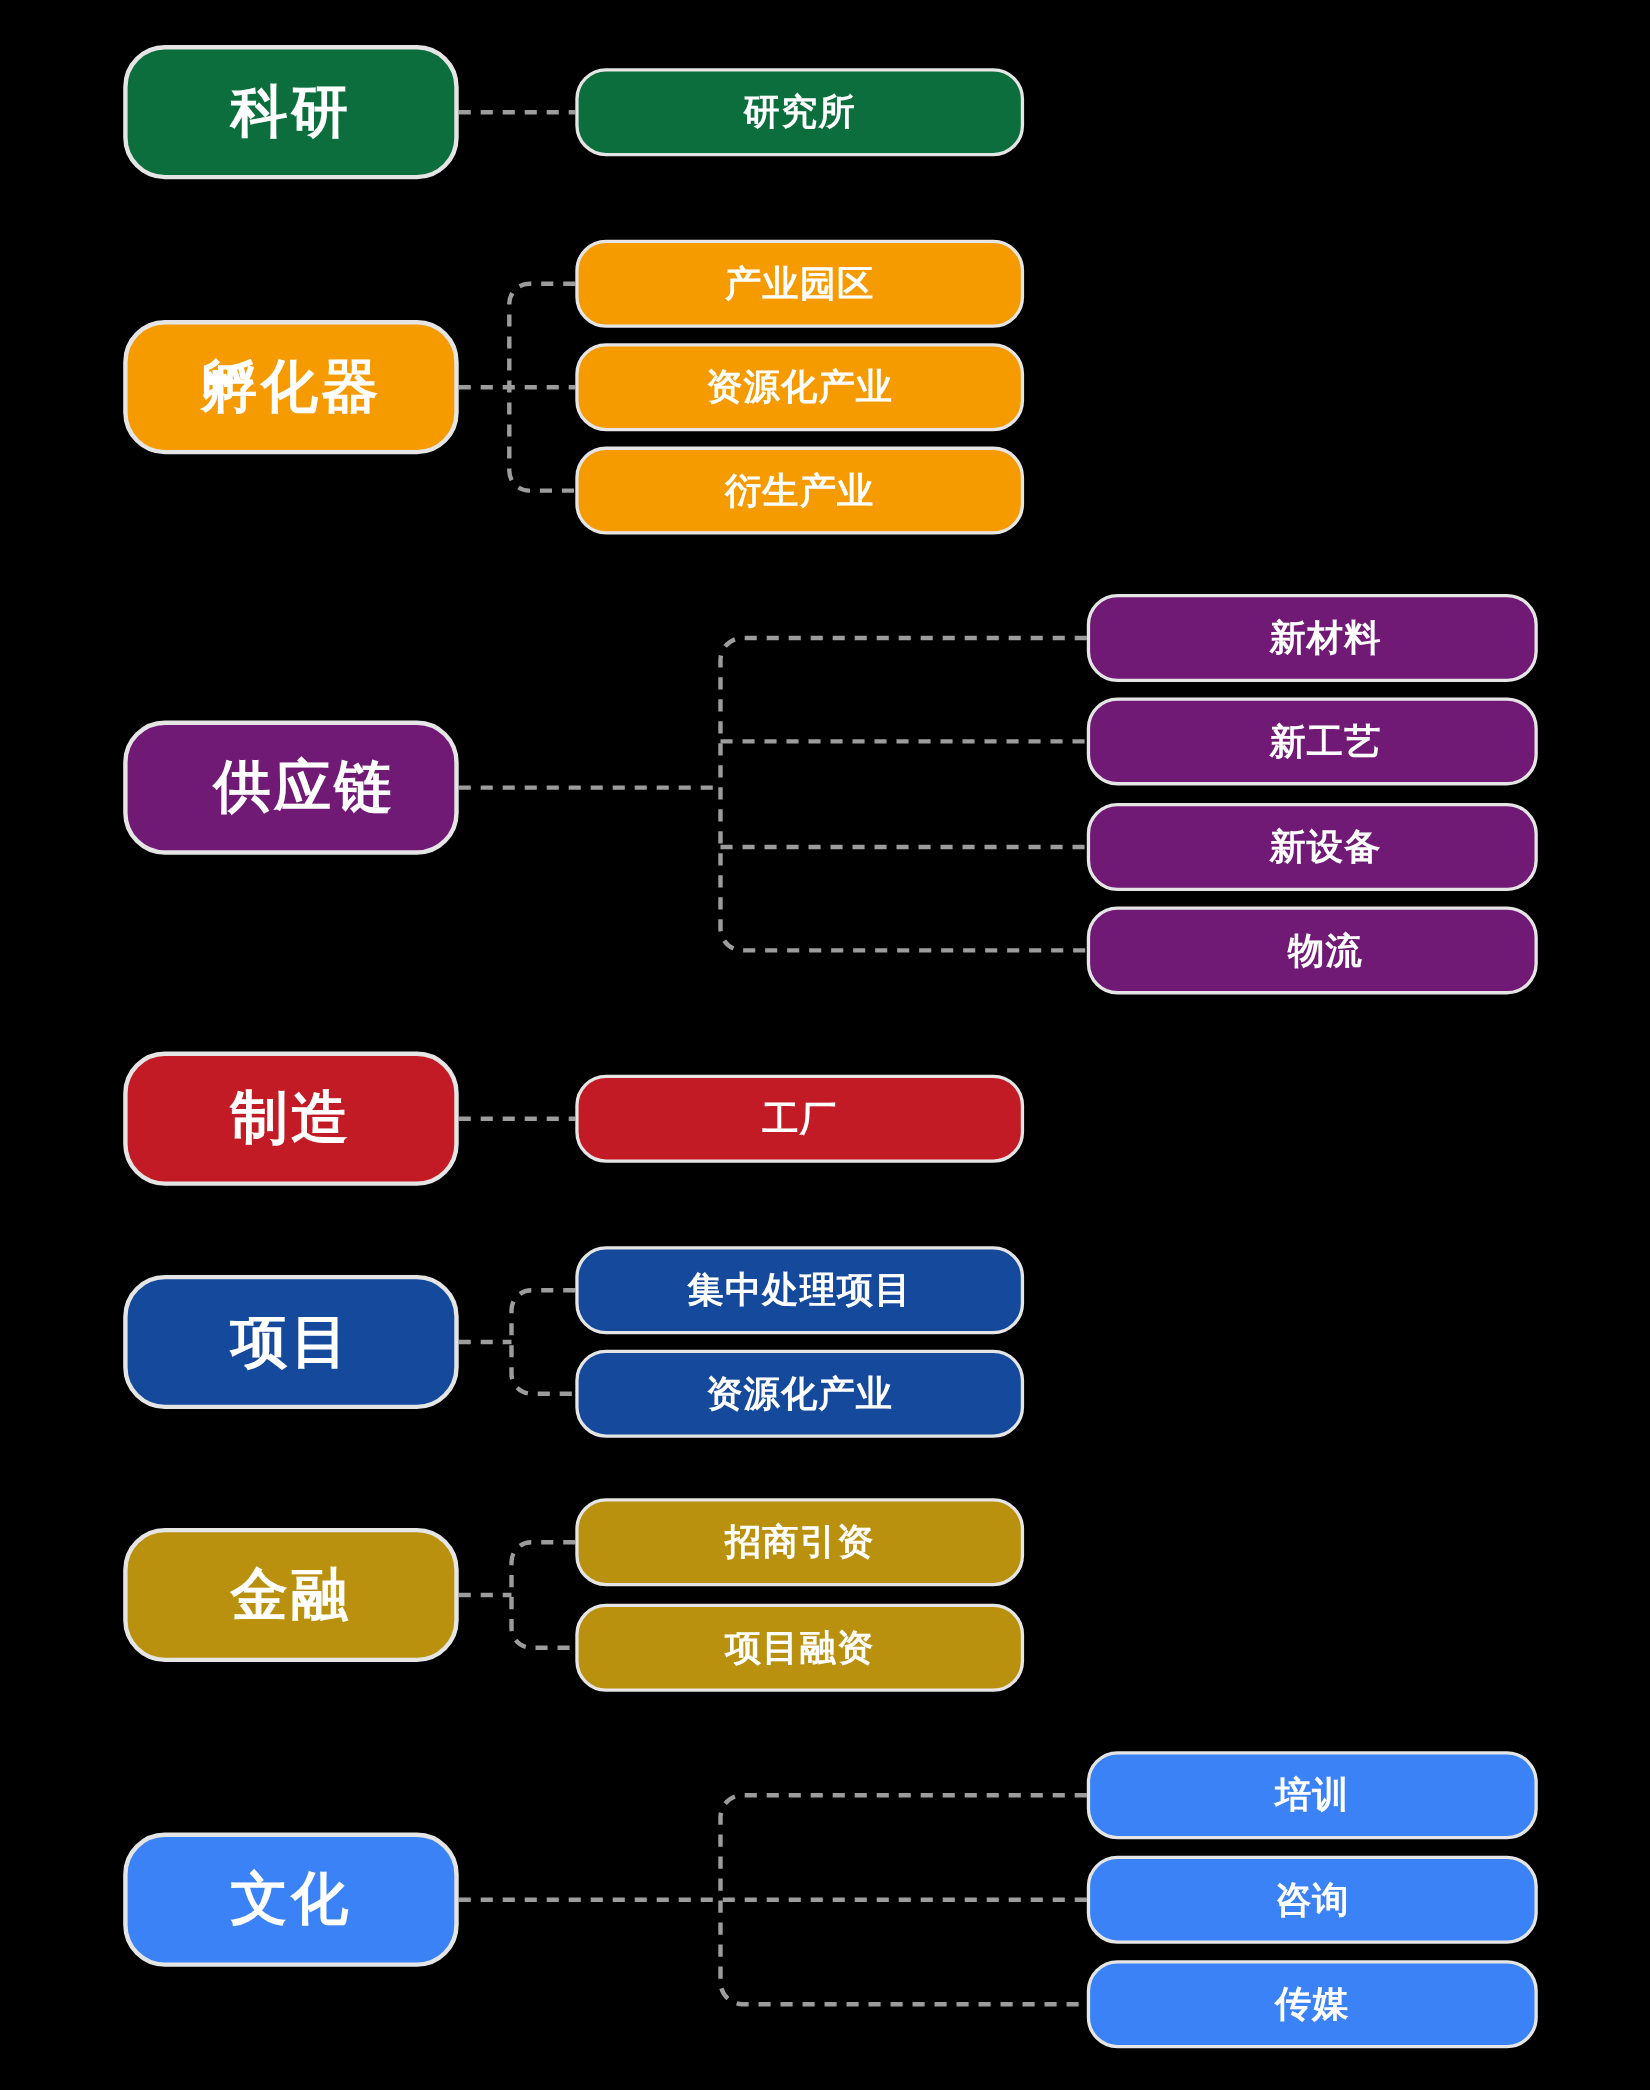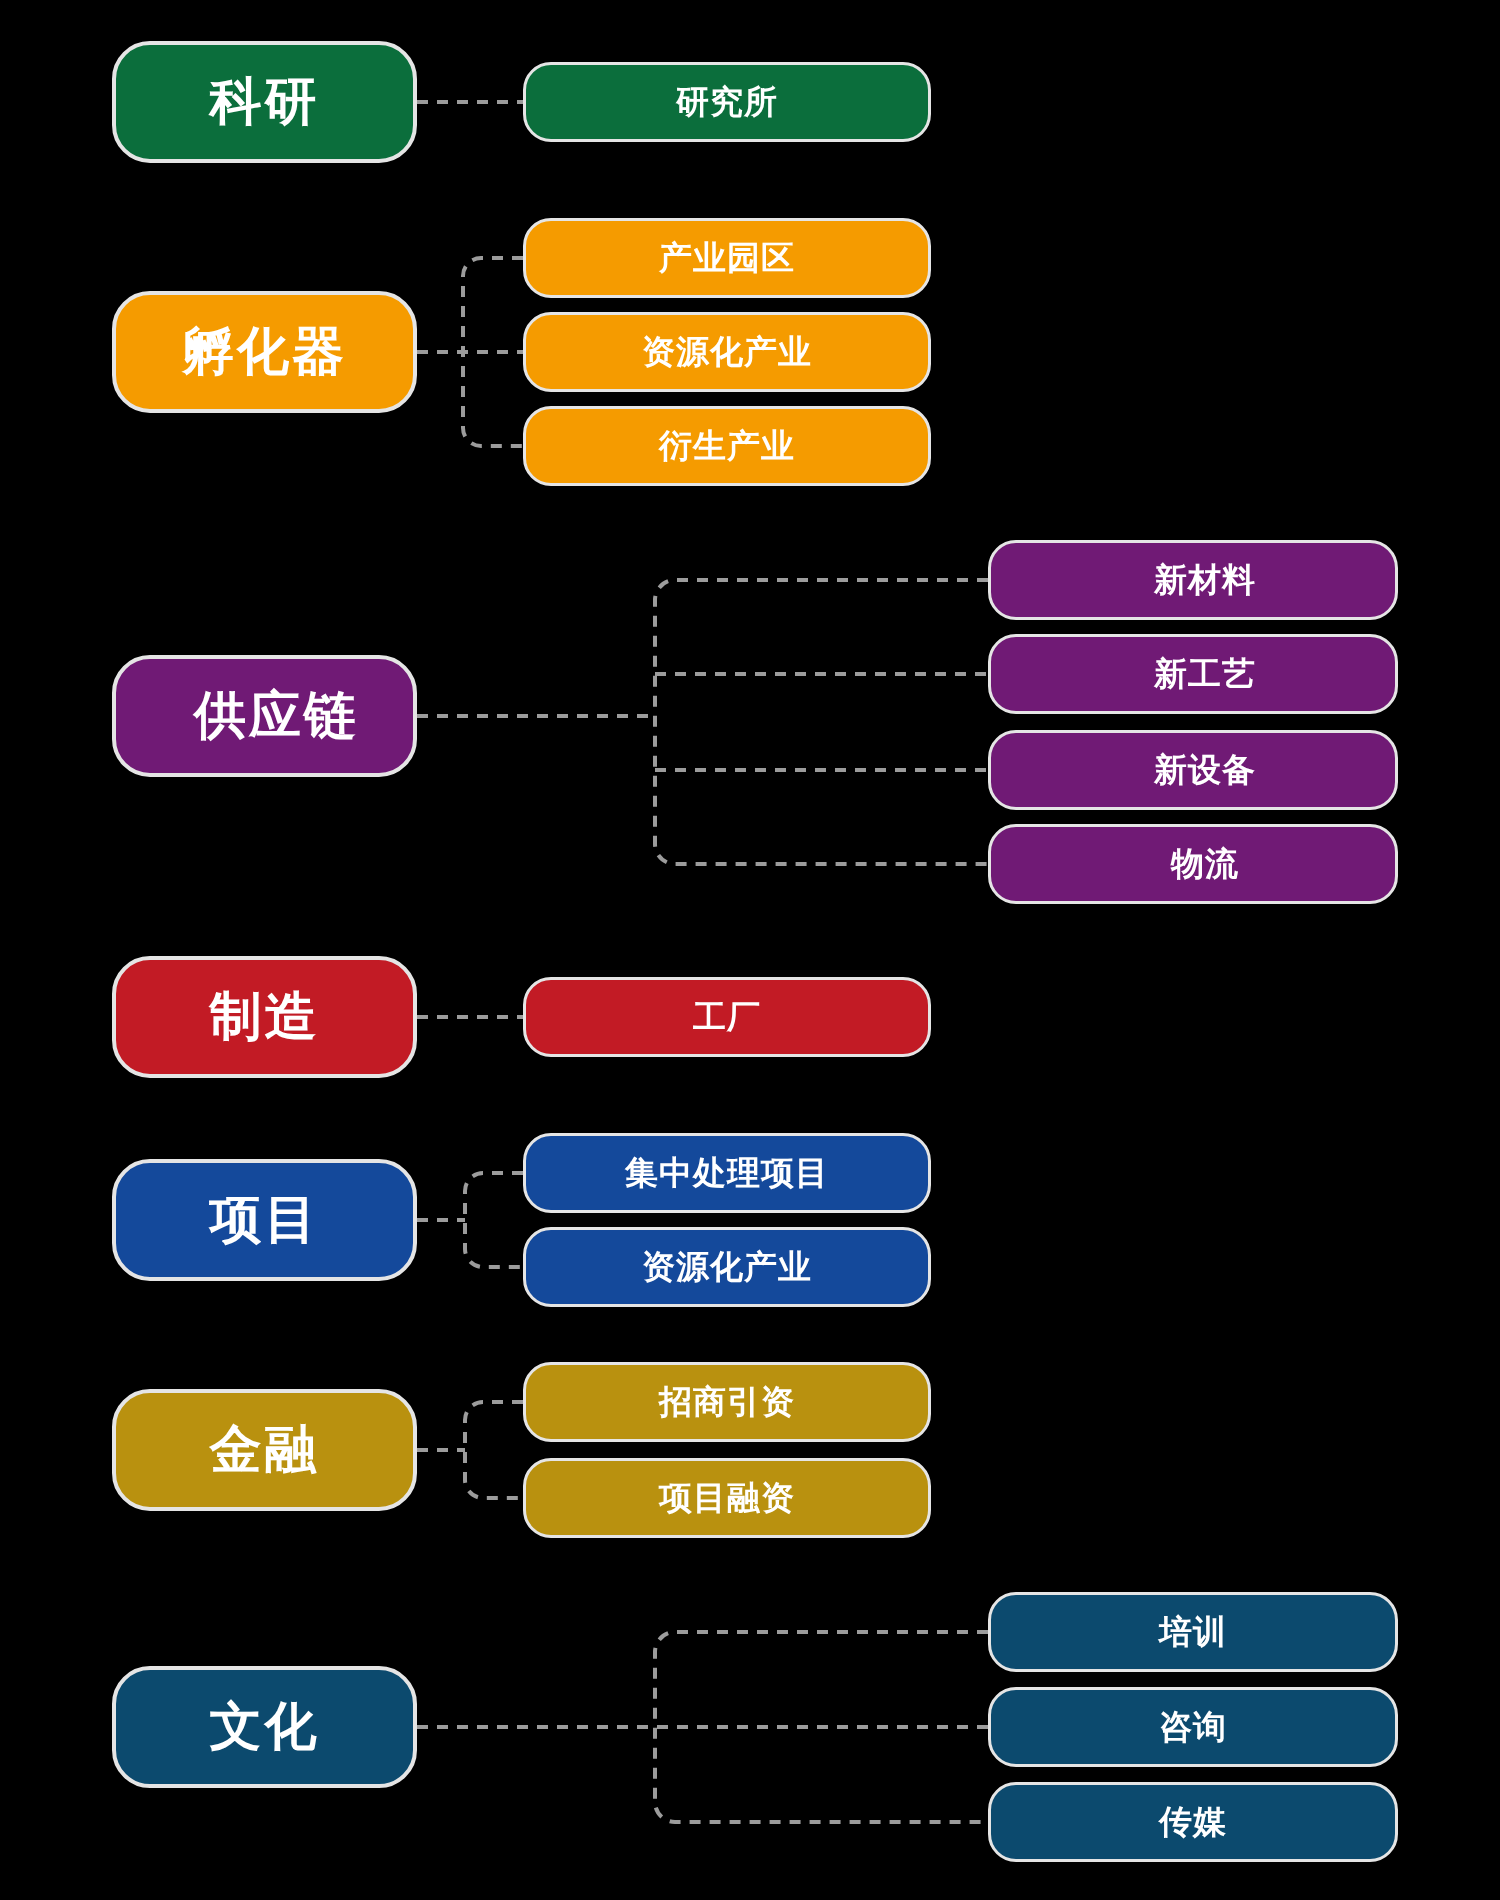--- a/index.html
+++ b/index.html
@@ -25,21 +25,21 @@
     font-size:33px;letter-spacing:1px;
   }
   .col2{width:410px;}
   
   .s0{background:#0B6E3C;}
   .s1{background:#F59B00;}
   .s2{background:#701a75;padding-left:24px;}
   .s3{background:#C21B25;}
   .s4{background:#14499B;}
   .s5{background:#B9910F;}
-  .s6{background:#0c4a6e;}
+  .s6{background:#3b82f6;}
 </style>
 </head>
 <body>
 
 <div id="canvas">
 
   <svg id="connectors" viewBox="0 0 1500 1900" xmlns="http://www.w3.org/2000/svg" fill="none" stroke="#9C9C9C" stroke-width="4" stroke-dasharray="11 9">
 
     <path d="M 417 102 H 523"></path>
 

